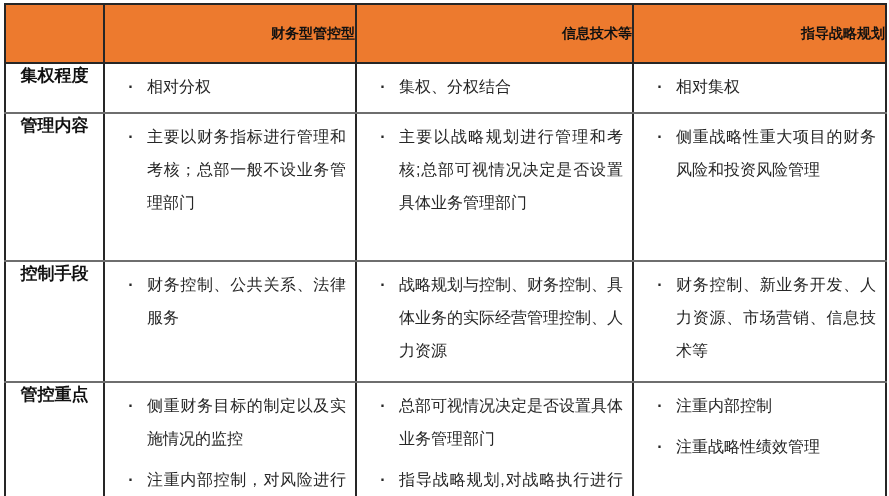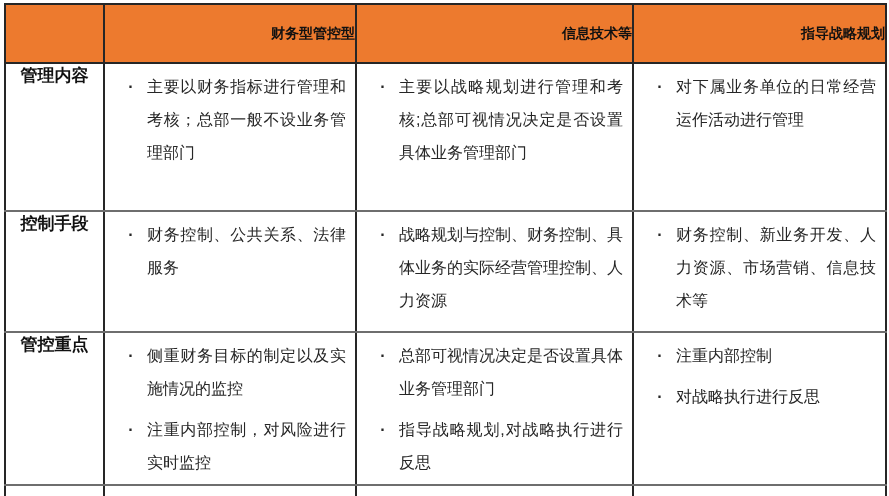--- a/index.html
+++ b/index.html
@@ -87,35 +87,53 @@
   </colgroup>
   <thead>
     <tr class="hrow">
       <th></th>
       <th>财务型管控型</th>
       <th>信息技术等</th>
       <th>指导战略规划</th>
     </tr>
   </thead>
   <tbody>
+    <tr class="r1">
+      <th class="rowlabel">集权程度</th>
+      <td>
+          <div class="items">
+        <div class="item"><span class="bullet">·</span><span>相对分权</span></div>
+      </div>
+        </td>
+      <td>
+          <div class="items">
+        <div class="item"><span class="bullet">·</span><span>集权、分权结合</span></div>
+      </div>
+        </td>
+      <td>
+          <div class="items">
+        <div class="item"><span class="bullet">·</span><span>相对集权</span></div>
+      </div>
+        </td>
+    </tr>
     <tr class="r2">
       <th class="rowlabel">管理内容</th>
       <td>
           <div class="items">
         <div class="item"><span class="bullet">·</span><span>主要以财务指标进行管理和考核；总部一般不设业务管理部门</span></div>
       </div>
         </td>
       <td>
           <div class="items">
         <div class="item"><span class="bullet">·</span><span>主要以战略规划进行管理和考核;总部可视情况决定是否设置具体业务管理部门</span></div>
       </div>
         </td>
       <td>
           <div class="items">
-        <div class="item"><span class="bullet">·</span><span>对下属业务单位的日常经营运作活动进行管理</span></div>
+        <div class="item"><span class="bullet">·</span><span>侧重战略性重大项目的财务风险和投资风险管理</span></div>
       </div>
         </td>
     </tr>
     <tr class="r3">
       <th class="rowlabel">控制手段</th>
       <td>
           <div class="items">
         <div class="item"><span class="bullet">·</span><span>财务控制、公共关系、法律服务</span></div>
       </div>
         </td>
@@ -140,21 +158,21 @@
         </td>
       <td>
           <div class="items">
         <div class="item"><span class="bullet">·</span><span>总部可视情况决定是否设置具体业务管理部门</span></div>
         <div class="item"><span class="bullet">·</span><span>指导战略规划,对战略执行进行反思</span></div>
       </div>
         </td>
       <td>
           <div class="items">
         <div class="item"><span class="bullet">·</span><span>注重内部控制</span></div>
-        <div class="item"><span class="bullet">·</span><span>对战略执行进行反思</span></div>
+        <div class="item"><span class="bullet">·</span><span>注重战略性绩效管理</span></div>
       </div>
         </td>
     </tr>
     <tr class="r5">
       <th class="rowlabel"></th>
       <td></td>
       <td></td>
       <td></td>
     </tr>
   </tbody>

